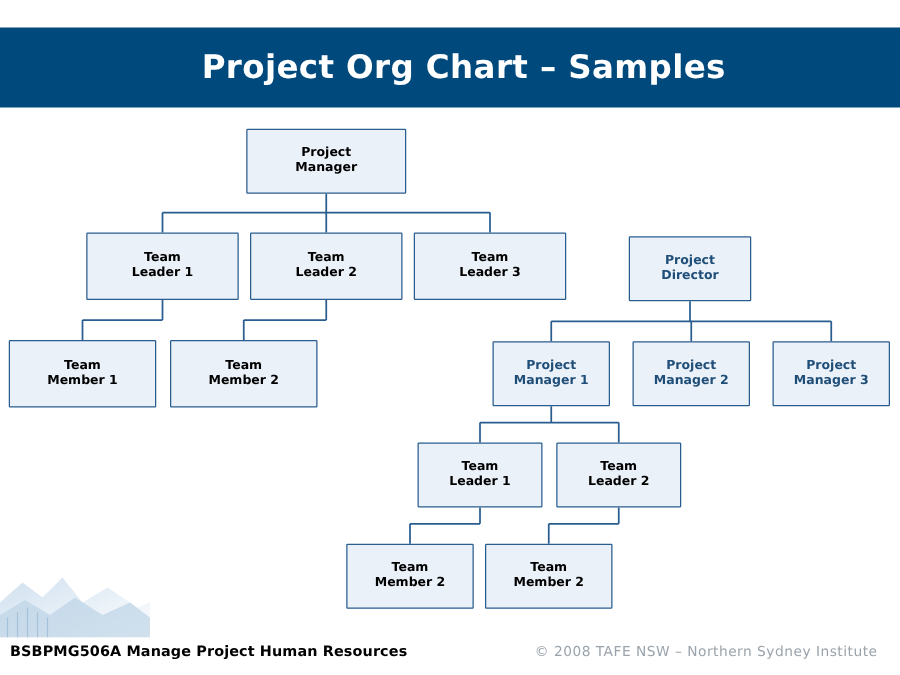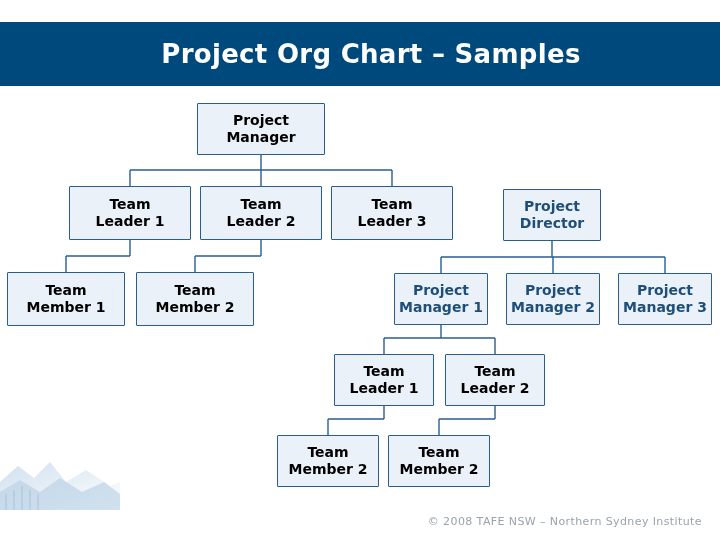--- a/index.html
+++ b/index.html
@@ -93,21 +93,21 @@
   }
   .node {
     position: absolute;
     box-sizing: border-box;
     border: 1px solid #2a5d8f;
     background: #eaf1f8;
     display: flex;
     align-items: center;
     justify-content: center;
     text-align: center;
-    font-size: 14px;
+    font-size: 10px;
     line-height: 1.22;
     color: #000000;
     white-space: pre-line;
     border-radius: 1px;
   }
   .node.accent {
     color: #1f4e79;
     font-weight: bold;
     background: #eaf1f8;
   }
@@ -195,14 +195,15 @@
     <path d="M0 58 L0 30 L18 14 L34 26 L50 10 L66 30 L86 18 L110 34 L120 30 L120 58 Z" fill="url(#wmg)"></path>
     <path d="M0 58 L0 40 L20 28 L40 40 L60 26 L82 40 L104 30 L120 42 L120 58 Z" fill="#bcd3e6" opacity="0.7"></path>
     <g stroke="#9bbcd6" stroke-width="1" opacity="0.8">
       <line x1="6" y1="42" x2="6" y2="58"></line>
       <line x1="14" y1="38" x2="14" y2="58"></line>
       <line x1="22" y1="34" x2="22" y2="58"></line>
       <line x1="30" y1="38" x2="30" y2="58"></line>
       <line x1="38" y1="42" x2="38" y2="58"></line>
     </g>
   </svg>
+  <div class="footer-left">BSBPMG506A Manage Project Human Resources</div>
   <div class="footer-right">© 2008 TAFE NSW – Northern Sydney Institute</div>
 </div>
 
 </body></html>

